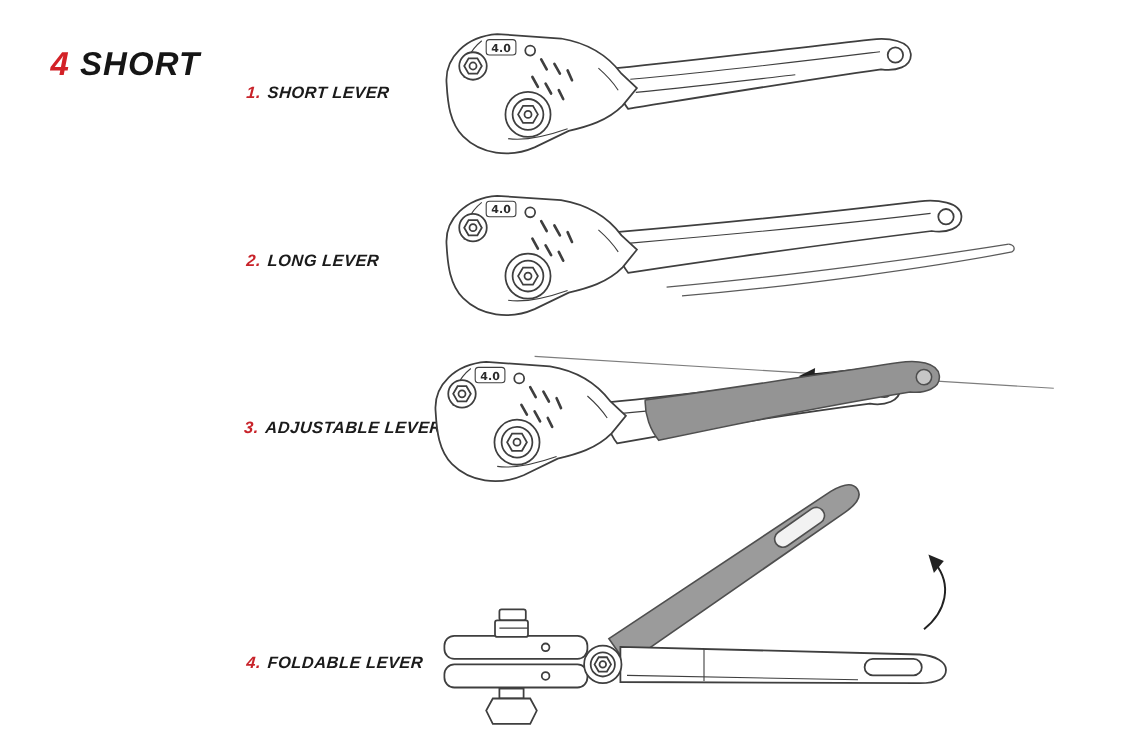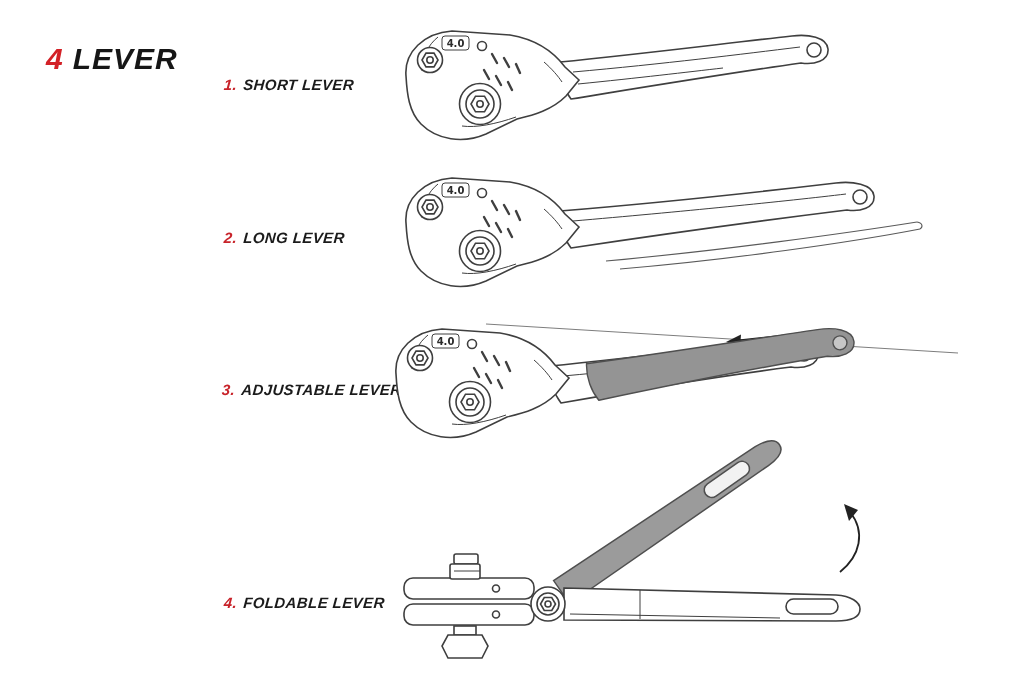--- a/index.html
+++ b/index.html
@@ -56,21 +56,21 @@
             <circle cx="104" cy="84" r="14"></circle>
             <polygon points="113,84 108.5,91.8 99.5,91.8 95,84 99.5,76.2 108.5,76.2"></polygon>
             <circle cx="104" cy="84" r="3.2"></circle>
           </g>
         </g>
       </symbol>
     </defs>
   </svg>
 
   <div class="title">
-    <span class="num">4</span><span class="word">LEVER</span>
+    <span class="num">4</span><span class="word">SHORT</span>
   </div>
 
   <div class="model-label" style="left:224px; top:76px;">
     <span class="num">1.</span><span>SHORT LEVER</span>
   </div>
   <div class="model-label" style="left:224px; top:229px;">
     <span class="num">2.</span><span>LONG LEVER</span>
   </div>
   <div class="model-label" style="left:222px; top:381px;">
     <span class="num">3.</span><span>ADJUSTABLE LEVER</span>

